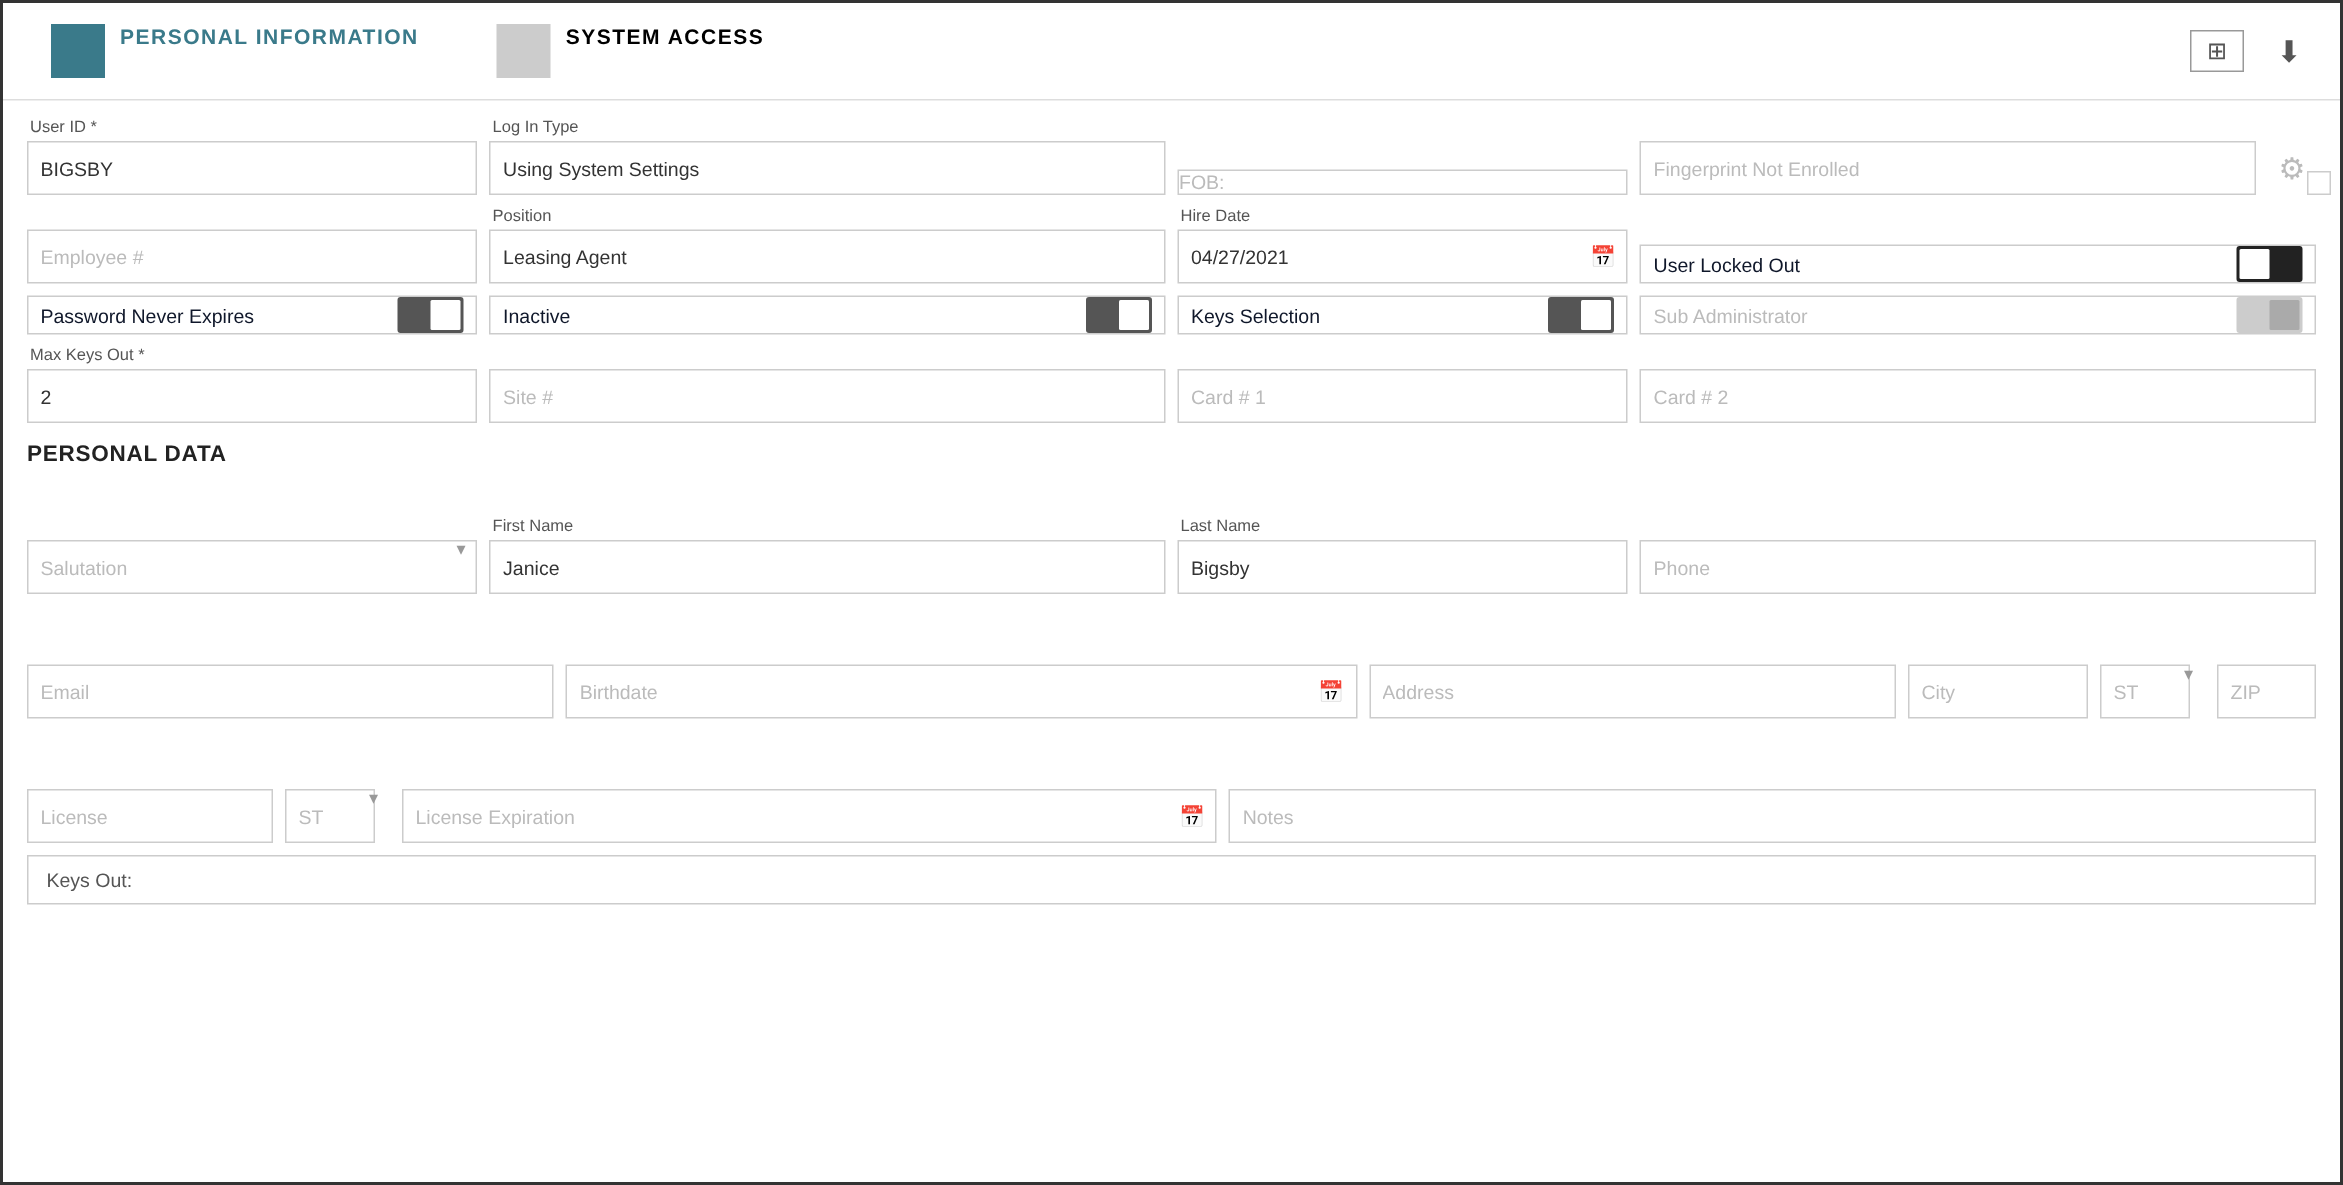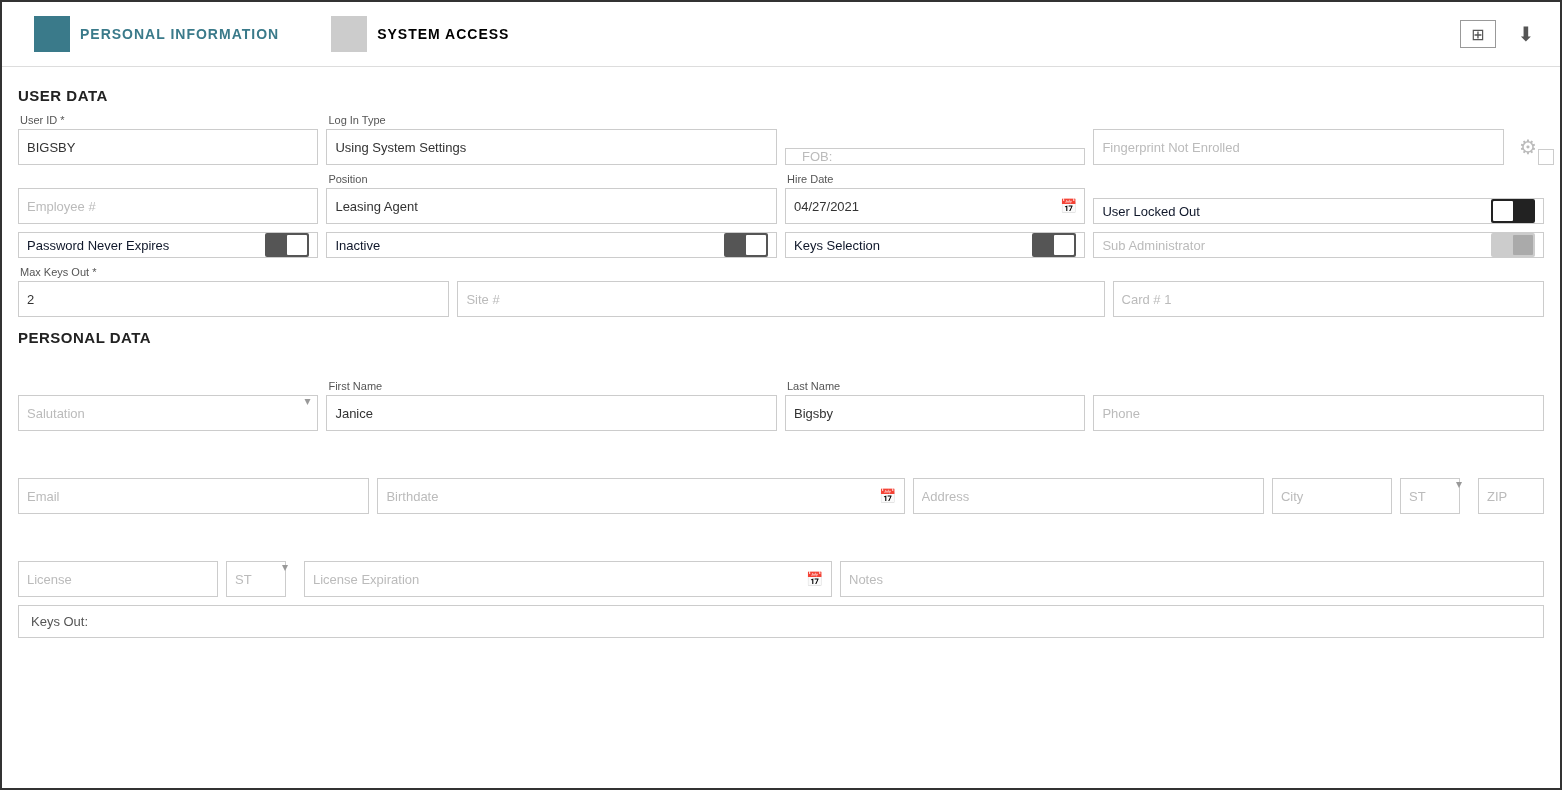--- a/index.html
+++ b/index.html
@@ -24,21 +24,20 @@
     .header-tabs {
       display: flex;
       align-items: center;
       padding: 8px 16px;
       border-bottom: 1px solid #ddd;
       background: #fff;
       position: relative;
     }
     .tab {
       display: flex;
-      align-items: center;
       gap: 10px;
       padding: 6px 16px;
       cursor: pointer;
       margin-right: 20px;
     }
     .tab-icon {
       width: 36px;
       height: 36px;
     }
     .tab-label {
@@ -188,21 +187,21 @@
       pointer-events: none;
       color: #999;
       font-size: 12px;
     }
     
     .fob-group {
       display: flex;
       align-items: center;
       height: 36px;
       border: 1px solid #ccc;
-      padding: 0 16px;
+      padding: 0 0;
       gap: 8px;
       background: #fff;
       flex: 1;
     }
     .fob-label {
       font-size: 13px;
       color: #bbb;
       flex: 1;
     }
     
@@ -287,21 +286,20 @@
         <span>⊞</span>
       </button>
       <button class="header-btn" title="Download" style="border:none;">
         <span style="font-size:20px;">⬇</span>
       </button>
     </div>
   </div>
 
   <div class="main-content">
 
-    <div class="section-title">USER DATA</div>
 
     <div class="form-row">
       <div class="form-group flex-2">
         <span class="form-label">User ID *</span>
         <input class="form-input" type="text" value="BIGSBY" style="">
       </div>
       <div class="form-group flex-3">
         <span class="form-label">Log In Type</span>
         <input class="form-input" type="text" value="Using System Settings" style="">
       </div>
@@ -391,20 +389,24 @@
         <input class="form-input" type="text" value="2" style="">
       </div>
       <div class="form-group flex-3">
         <span class="form-label">&nbsp;</span>
         <input class="form-input" type="text" placeholder="Site #" style="">
       </div>
       <div class="form-group flex-2">
         <span class="form-label">&nbsp;</span>
         <input class="form-input" type="text" placeholder="Card # 1" style="">
       </div>
+      <div class="form-group flex-3">
+        <span class="form-label">&nbsp;</span>
+        <input class="form-input" type="text" placeholder="Card # 2" style="">
+      </div>
     </div>
 
     <div class="section-title" style="margin-top:12px;">PERSONAL DATA</div>
 
     <div class="form-row">
       <div class="form-group flex-2">
         <span class="form-label">&nbsp;</span>
         <div class="select-wrapper">
           <select class="form-select">
             <option value="" disabled="" selected="">Salutation</option>
@@ -455,21 +457,21 @@
           <span class="chevron">▾</span>
         </div>
       </div>
       <div class="form-group" style="flex:none; width:66px;">
         <span class="form-label">&nbsp;</span>
         <input class="form-input zip-input" type="text" style="width: 100%;" placeholder="ZIP">
       </div>
     </div>
 
     <div class="form-row">
-      <div class="form-group" style="flex:none;width:200px;">
+      <div class="form-group" style="flex:none;width:164px;">
         <span class="form-label">&nbsp;</span>
         <input class="form-input" type="text" placeholder="License" style="">
       </div>
       <div class="form-group" style="flex:none;width:70px;">
         <span class="form-label">&nbsp;</span>
         <div class="select-wrapper">
           <select class="form-select st-select">
             <option value="" disabled="" selected="">ST</option>
           </select>
           <span class="chevron">▾</span>

